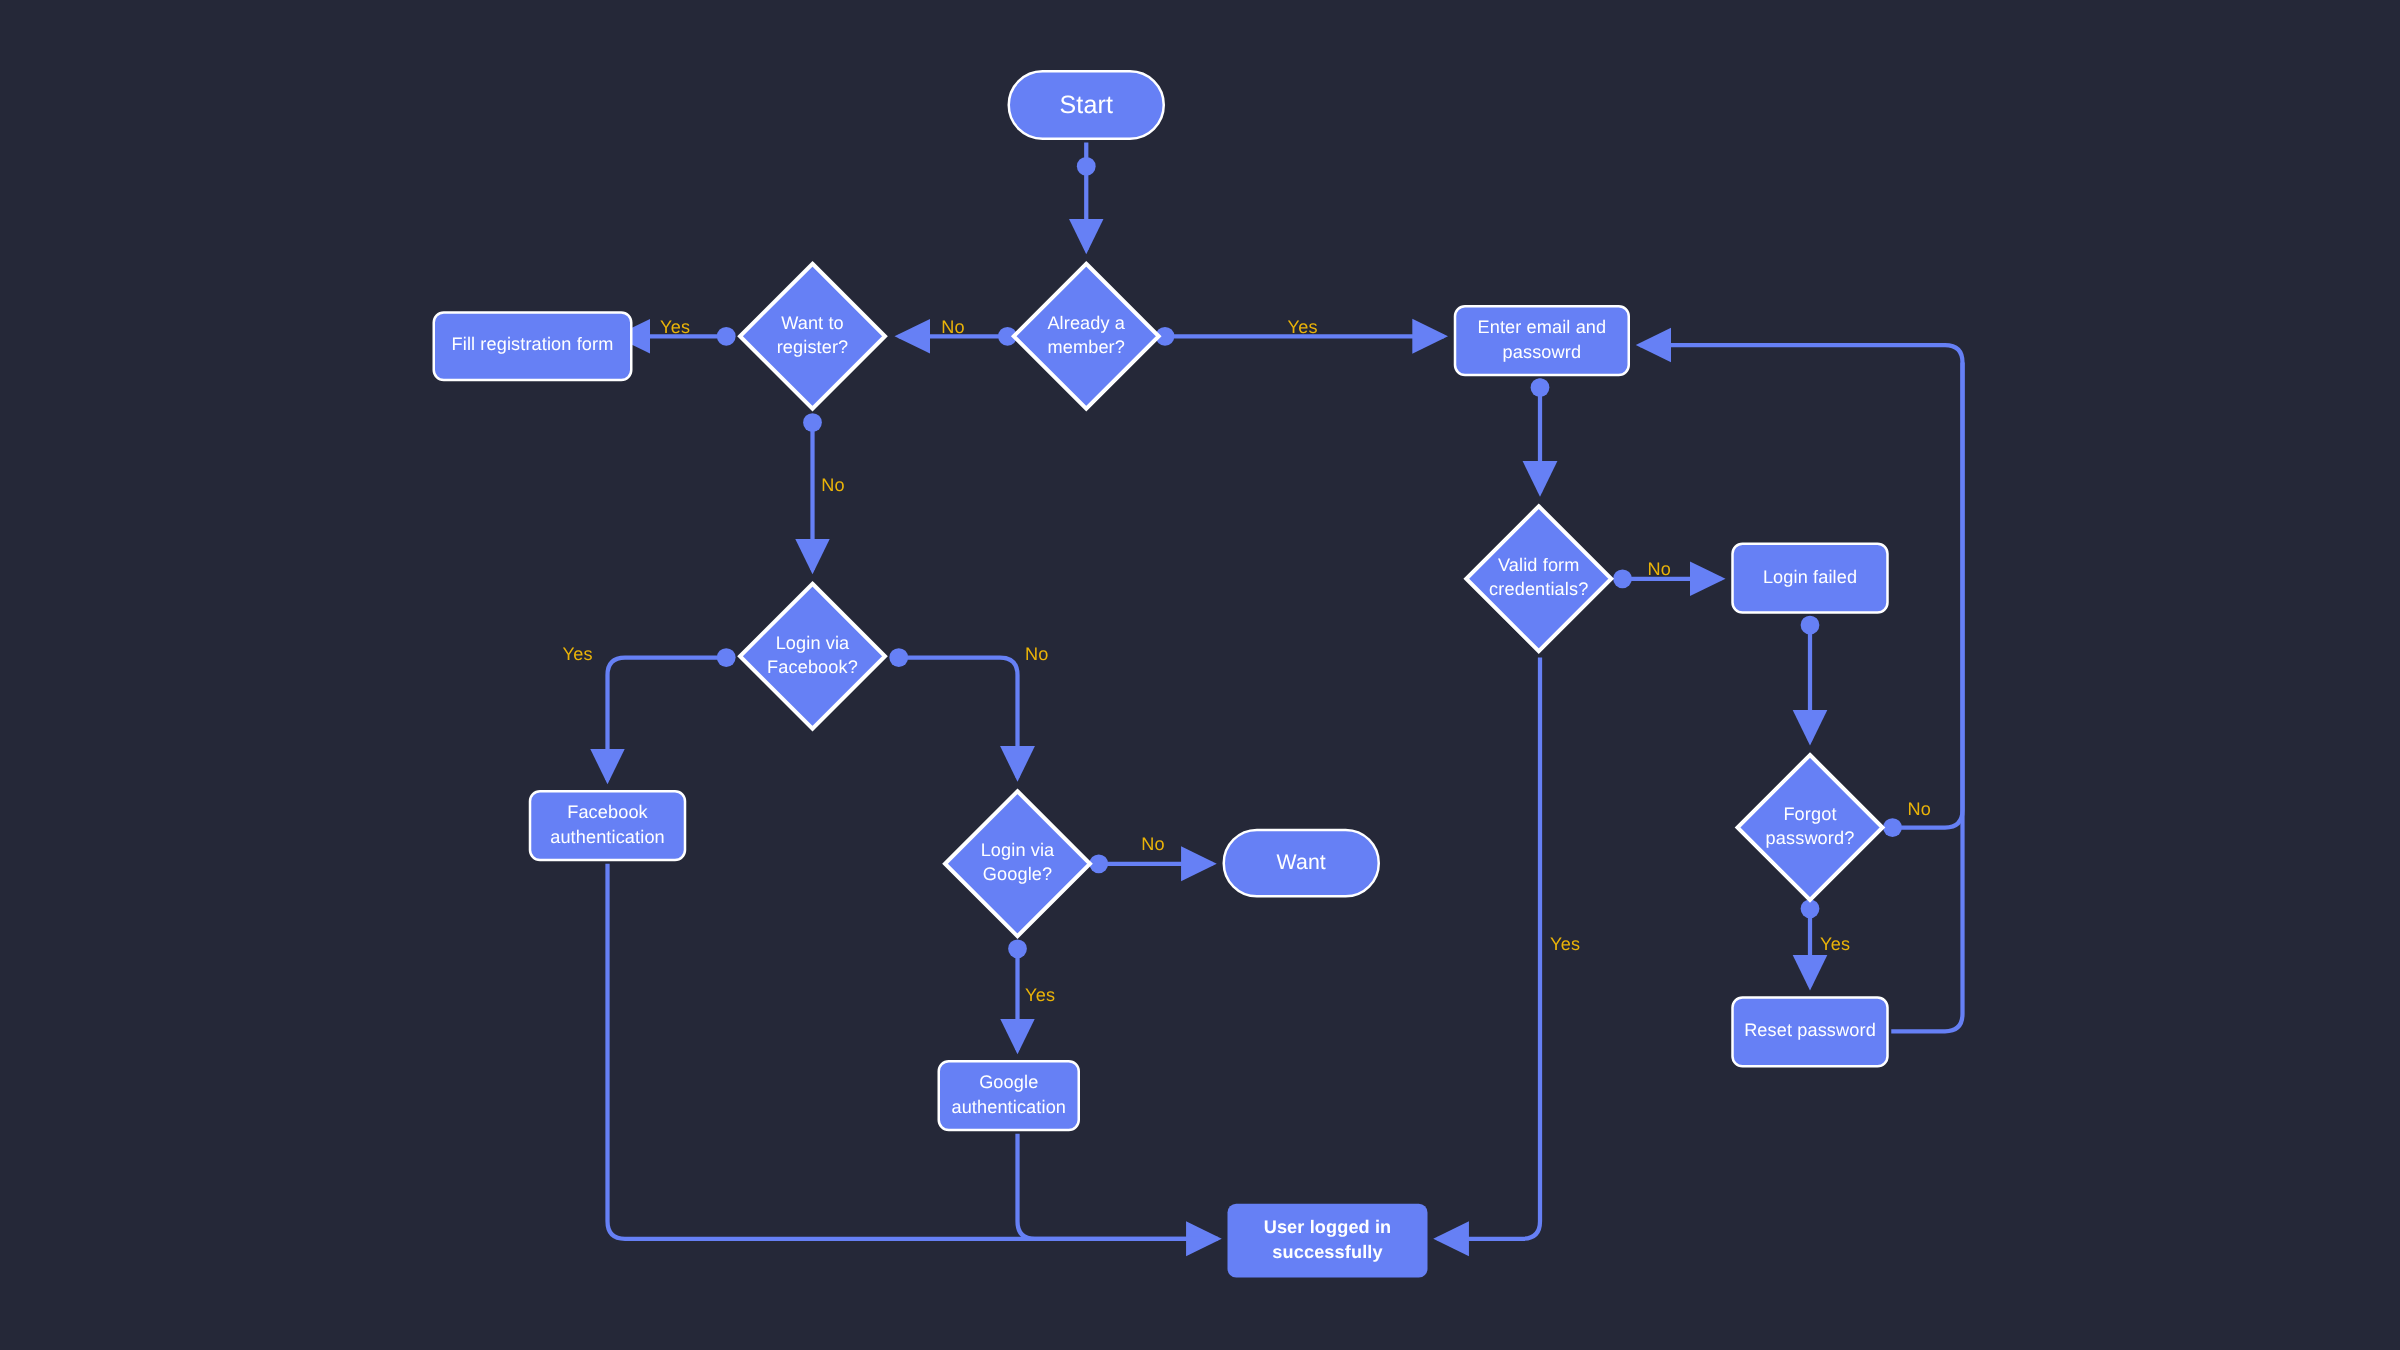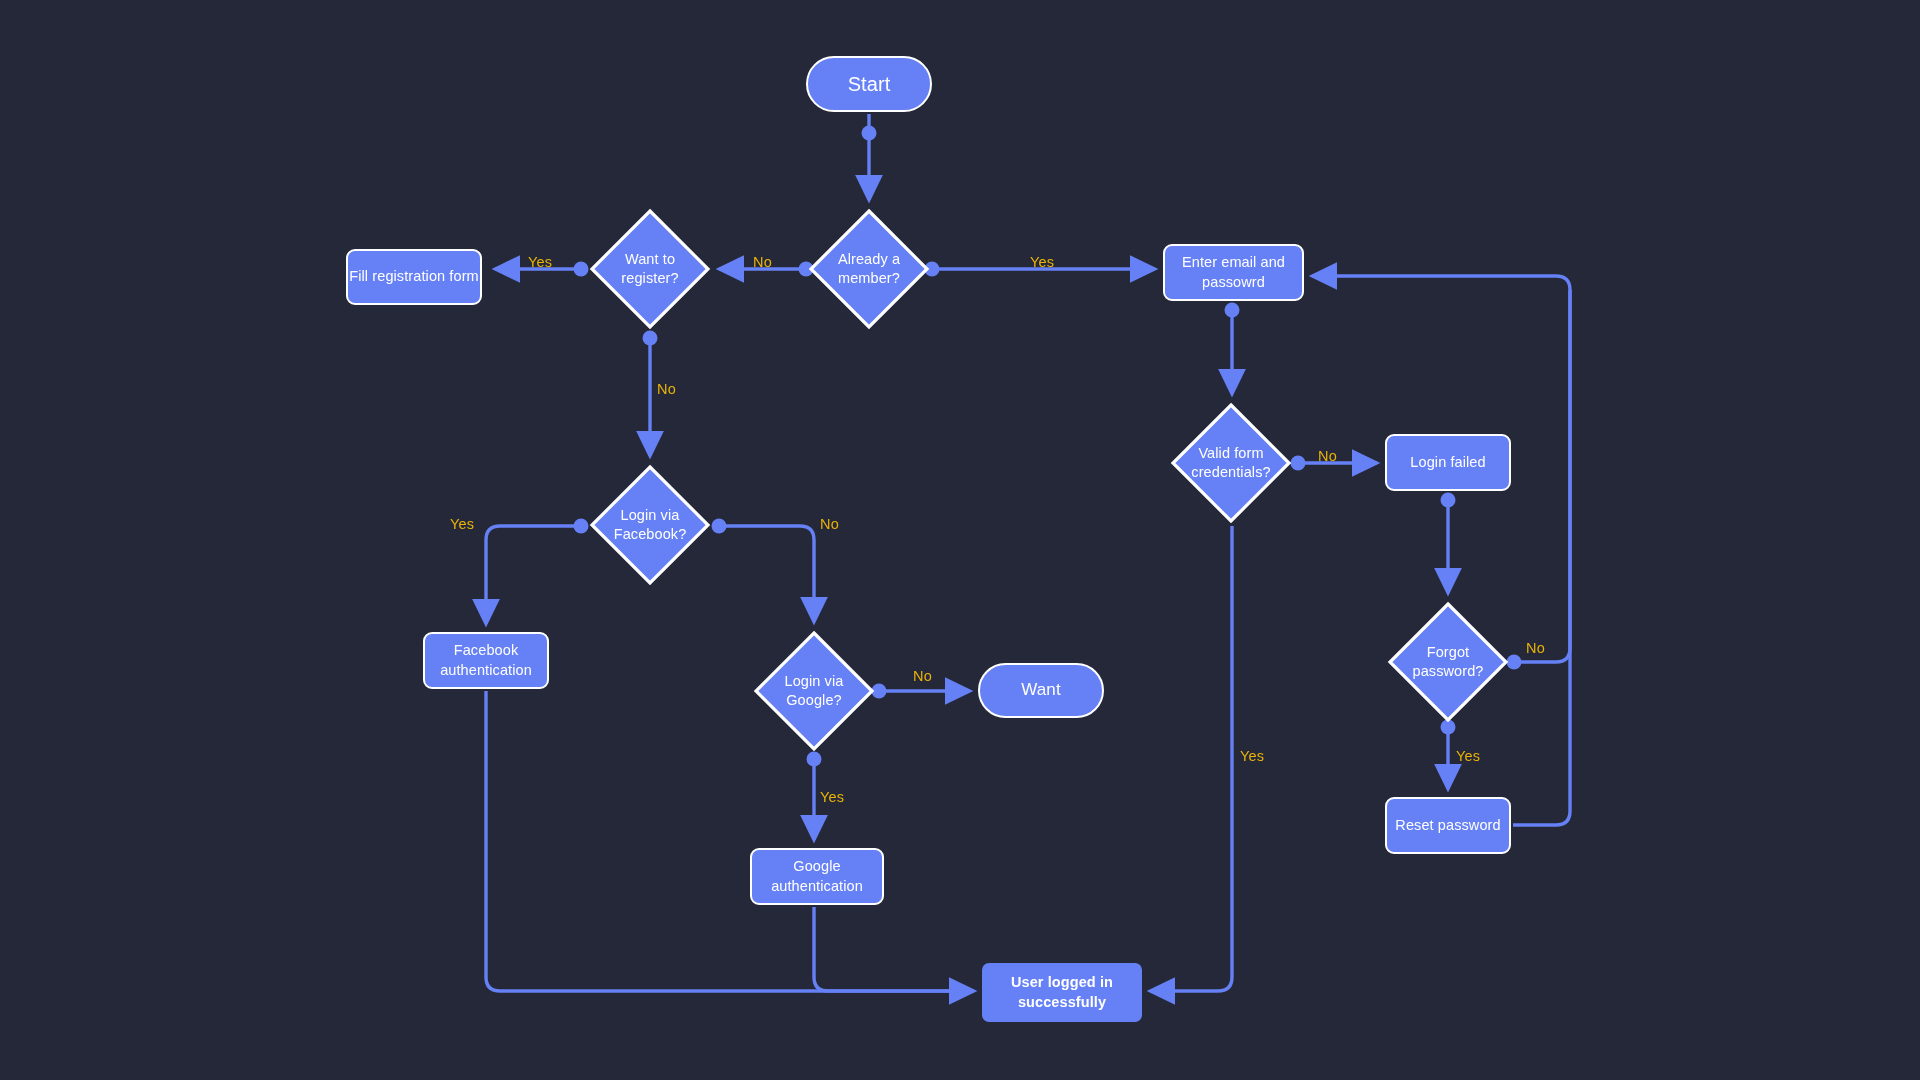--- a/index.html
+++ b/index.html
@@ -153,21 +153,21 @@
     <span class="dlabel">Want to register?</span>
   </div>
 
   <div class="node diamond" style="left:808px; top:208px; width:122px; height:122px;">
     <svg class="dshape" viewBox="0 0 122 122">
       <polygon points="61,3 119,61 61,119 3,61" fill="#6680f5" stroke="#ffffff" stroke-width="3.2"></polygon>
     </svg>
     <span class="dlabel">Already a member?</span>
   </div>
 
-  <div class="node rect" style="left:346px; top:249px; width:136px; height:56px;">
+  <div class="node rect" style="left:346px; top:249px; width:160px; height:56px;">
     <span>Fill registration form</span>
   </div>
 
   <div class="node rect" style="left:1163px; top:244px; width:141px; height:57px;">
     <span>Enter email and passowrd</span>
   </div>
 
   <div class="node diamond" style="left:1170px; top:402px; width:122px; height:122px;">
     <svg class="dshape" viewBox="0 0 122 122">
       <polygon points="61,3 119,61 61,119 3,61" fill="#6680f5" stroke="#ffffff" stroke-width="3.2"></polygon>
@@ -205,21 +205,21 @@
     <svg class="dshape" viewBox="0 0 122 122">
       <polygon points="61,3 119,61 61,119 3,61" fill="#6680f5" stroke="#ffffff" stroke-width="3.2"></polygon>
     </svg>
     <span class="dlabel">Login via Google?</span>
   </div>
 
   <div class="node pill" style="left:978px; top:663px; width:126px; height:55px; font-size:17px;">
     <span>Want</span>
   </div>
 
-  <div class="node rect" style="left:750px; top:848px; width:134px; height:57px;">
+  <div class="node rect" style="left:750px; top:848px; width:114px; height:57px;">
     <span>Google authentication</span>
   </div>
 
   <div class="node rect noborder" style="left:982px; top:963px; width:160px; height:59px; font-weight:700;">
     <span>User logged in successfully</span>
   </div>
 
   <div class="edge-label" style="left:753px; top:254px;">No</div>
   <div class="edge-label" style="left:1030px; top:254px;">Yes</div>
   <div class="edge-label" style="left:528px; top:254px;">Yes</div>

